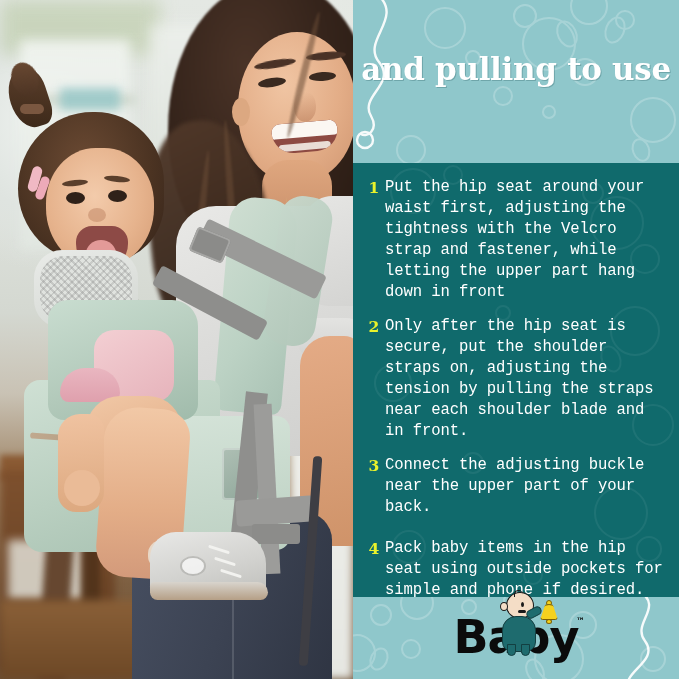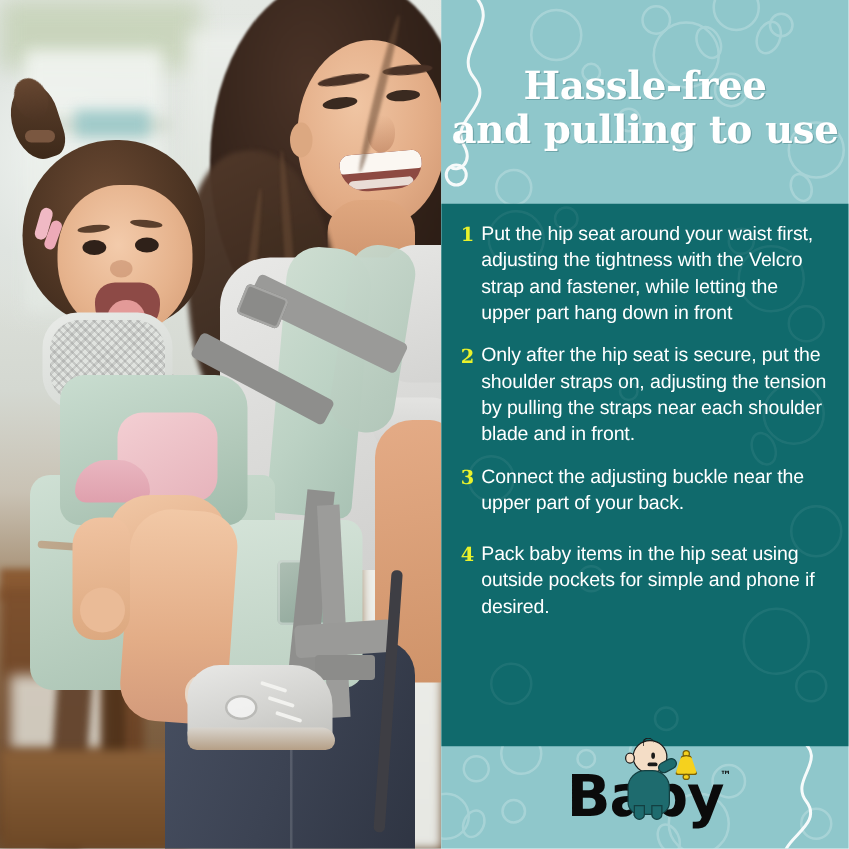--- a/index.html
+++ b/index.html
@@ -169,21 +169,21 @@
 
   #headline{position:absolute;left:0;top:52px;width:326px;text-align:center;
     font-family:"DejaVu Serif", serif;font-weight:bold;color:#ffffff;font-size:31px;line-height:1.14;
     letter-spacing:-.3px;text-shadow:1px 1px 0 rgba(40,90,95,.30);}
   #headline .l2{display:block;font-size:31px;}
 
   #steps{position:absolute;left:0;top:0;width:326px;height:434px;padding:14px 16px 0 10px;}
   .step{display:flex;align-items:flex-start;margin-bottom:13px;}
   .step .num{flex:0 0 22px;color:#e9f22b;font-family:"DejaVu Serif", serif;font-weight:bold;
     font-size:15.5px;line-height:21px;text-align:center;}
-  .step .txt{flex:1;color:#ffffff;font-family:Liberation Sans, sans-serif;font-size:15.6px;line-height:21px;
+  .step .txt{flex:1;color:#ffffff;font-family:Liberation Mono, monospace;font-size:15.6px;line-height:21px;
     letter-spacing:-.1px;}
   .step.s3{margin-bottom:20px;}
 
   
   #logo{position:absolute;left:0;top:604px;width:326px;height:75px;}
   .logo-inner{position:relative;width:200px;height:75px;margin:0 auto;}
   .logo-word{position:absolute;left:0;top:6px;width:200px;text-align:center;
     font-family:"DejaVu Sans", sans-serif;font-weight:bold;font-size:46px;color:#0b0b0b;letter-spacing:-1px;}
   .logo-tm{position:absolute;left:160px;top:12px;font-family:"DejaVu Sans", sans-serif;
     font-size:9px;color:#0b0b0b;font-weight:bold;}
@@ -369,21 +369,20 @@
           <div class="txt">Connect the adjusting buckle near the upper part of your back.</div>
         </div>
         <div class="step">
           <div class="num">4</div>
           <div class="txt">Pack baby items in the hip seat using outside pockets for simple and phone if desired.</div>
         </div>
       </div>
     </div>
 
     <div id="headline">
-      <span>Hassle-free</span>
       <span class="l2">and pulling to use</span>
     </div>
 
     <svg class="deco" style="left:0;top:597px;" width="326" height="82" viewBox="0 0 326 82">
       <g stroke="#ffffff" stroke-width="2" fill="none" opacity="0.22">
         <circle cx="28" cy="18" r="10"></circle>
           <circle cx="64" cy="6" r="16"></circle>
         <circle cx="116" cy="10" r="7"></circle>
         <circle cx="4" cy="56" r="18"></circle>
           <ellipse cx="26" cy="62" rx="8" ry="11" transform="rotate(24 26 62)"></ellipse>

